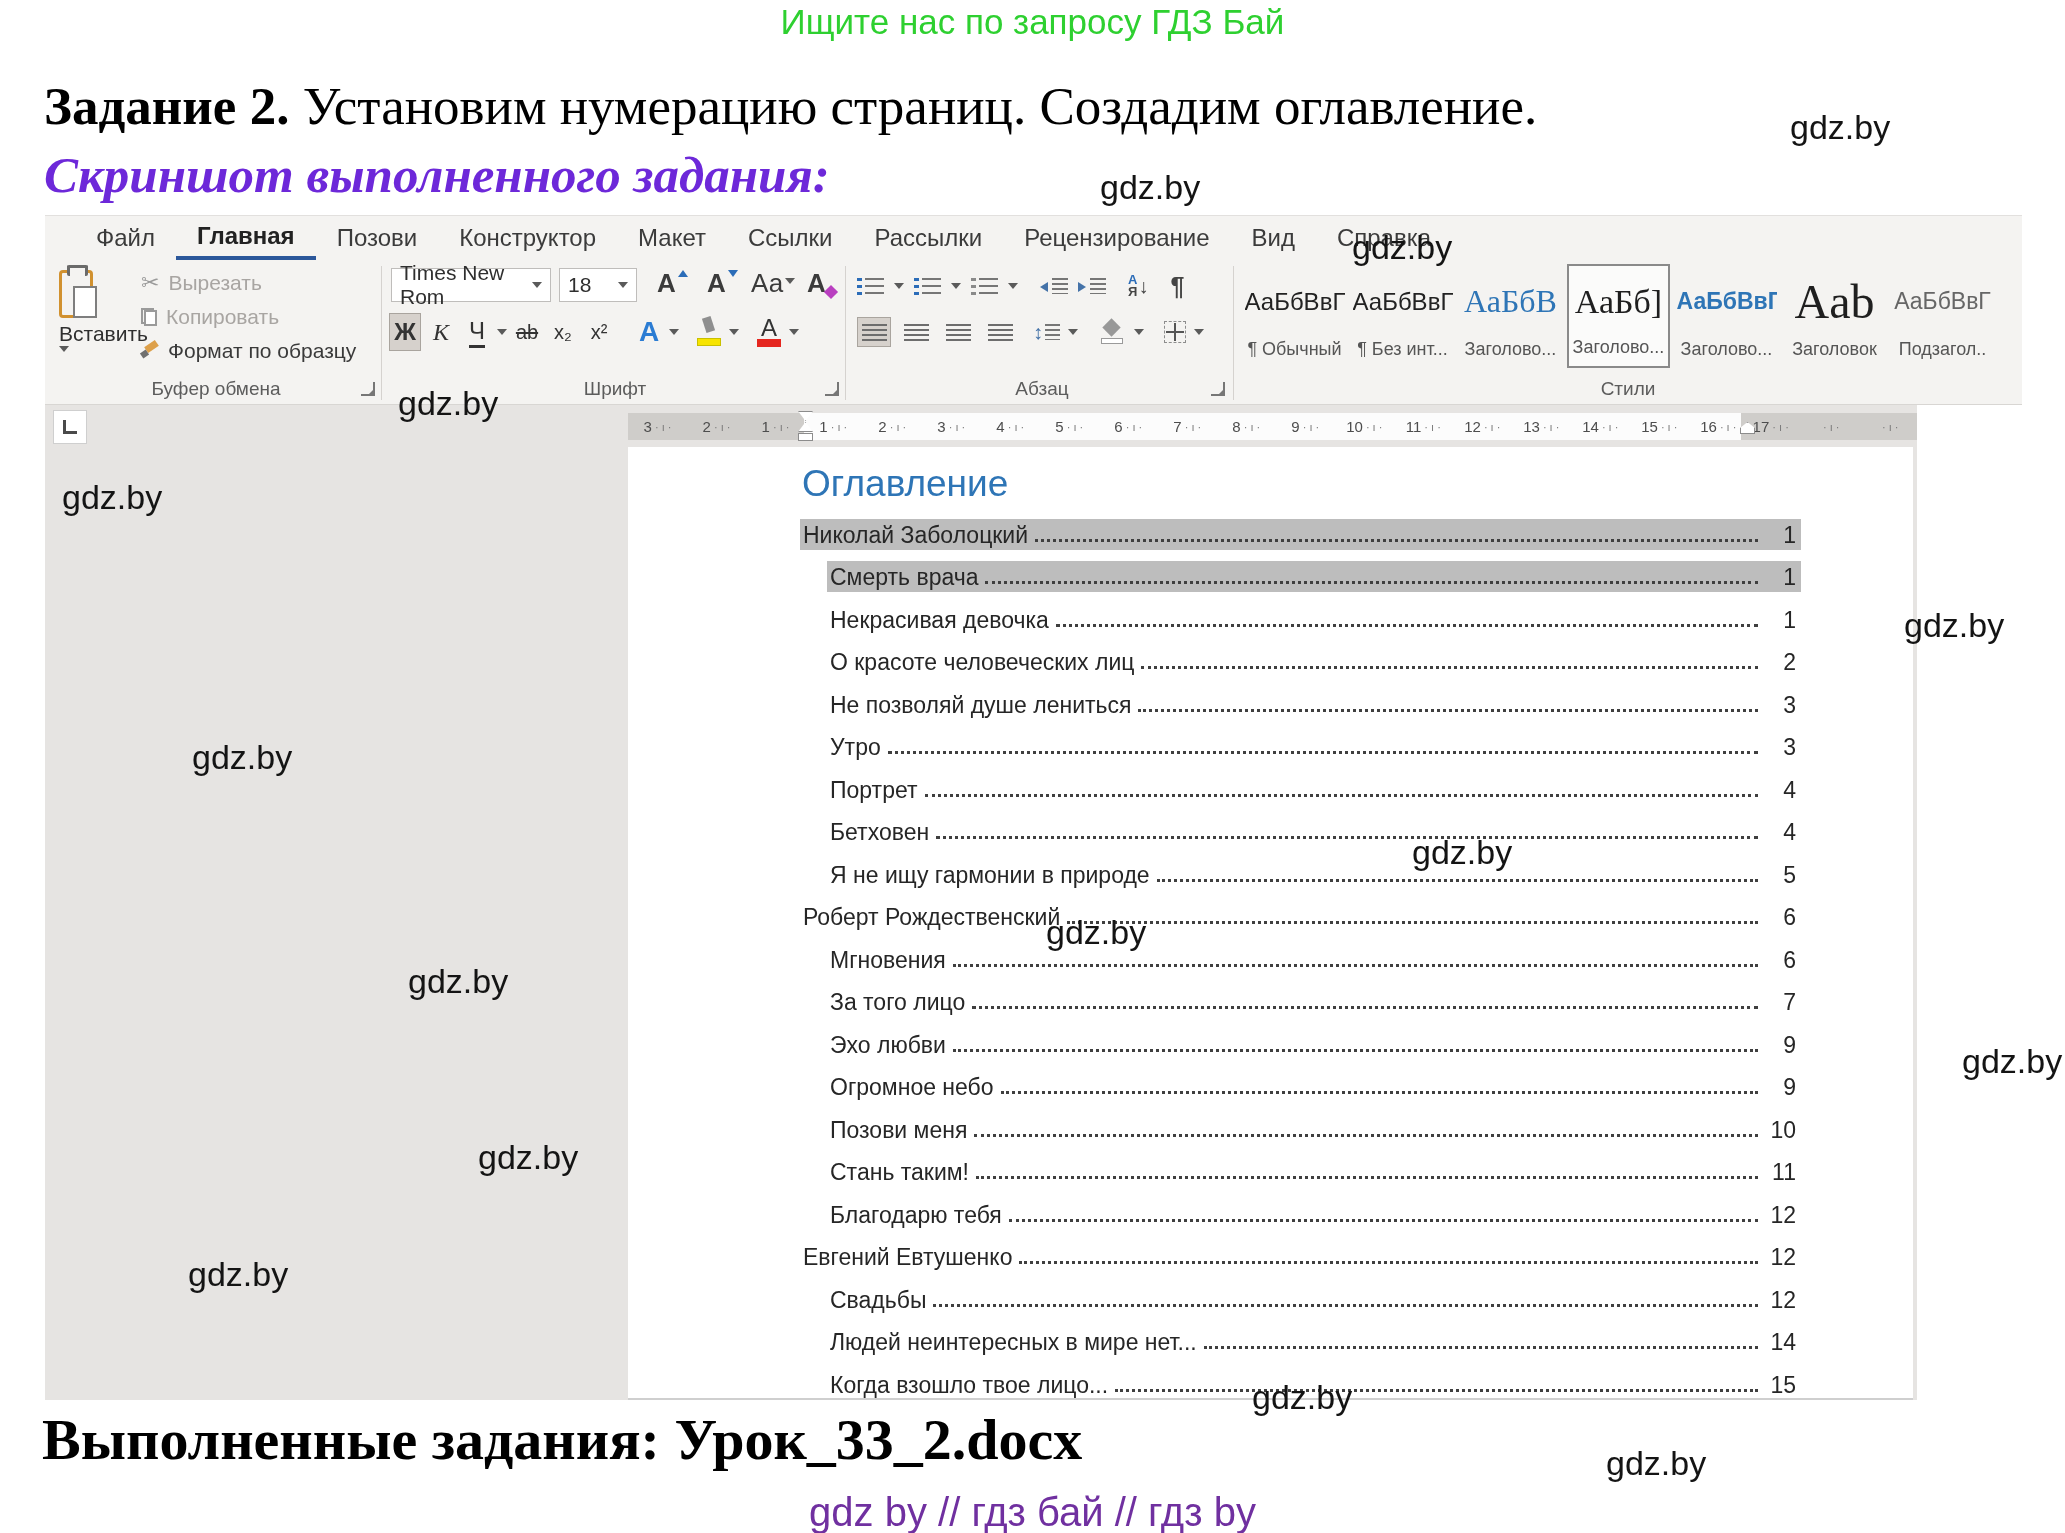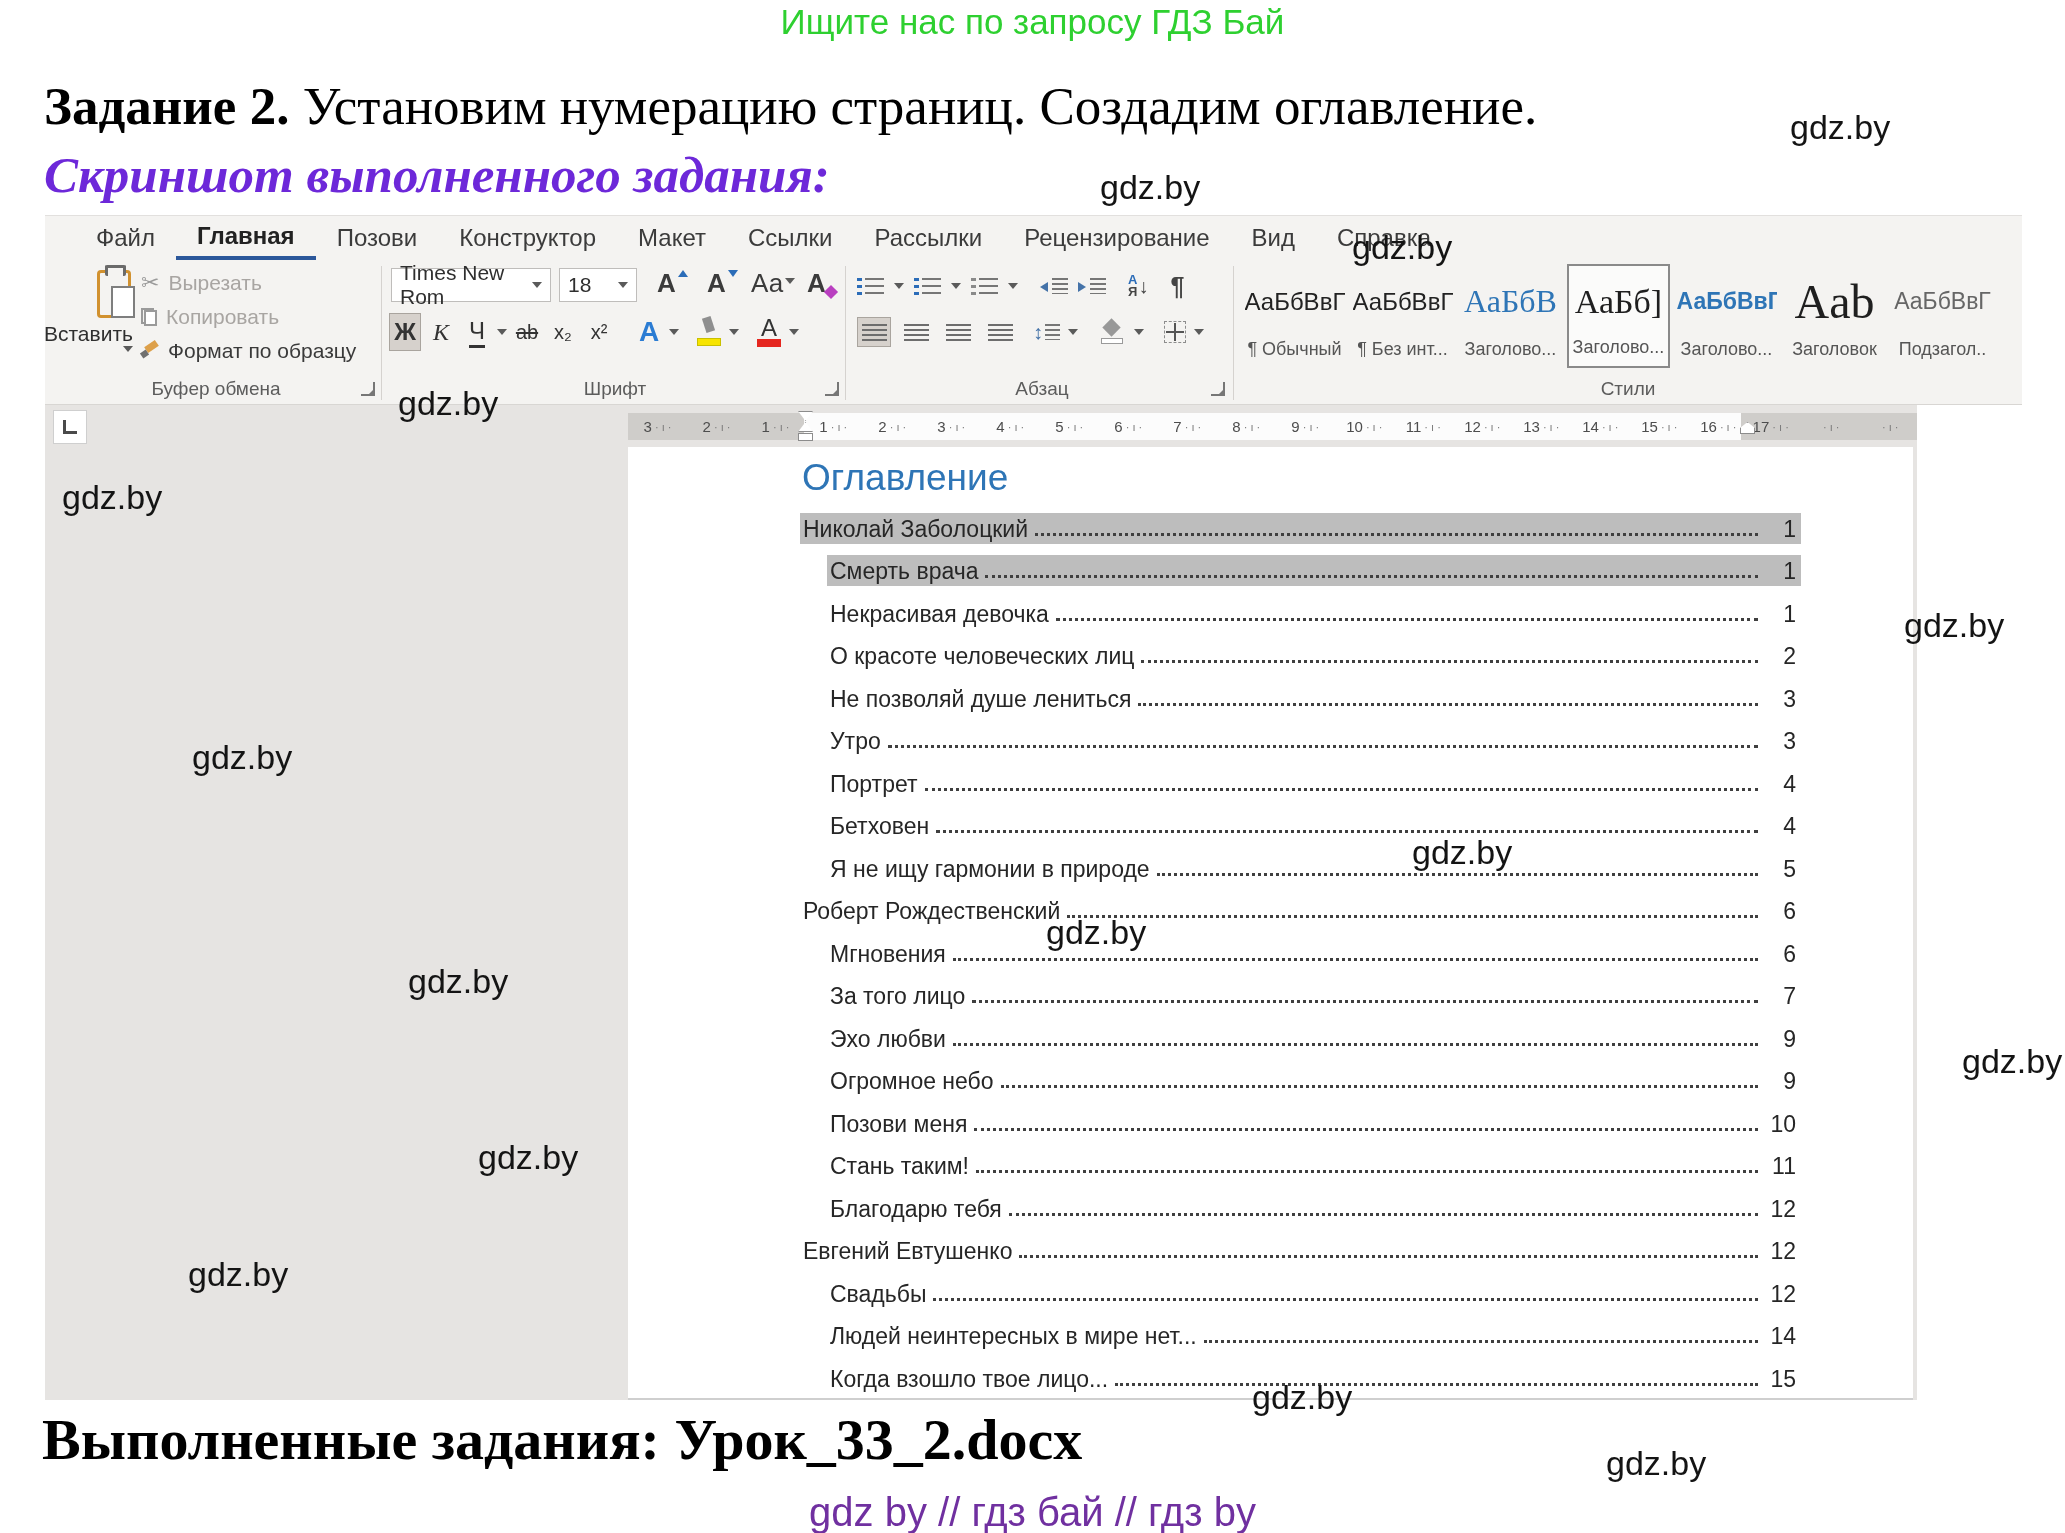--- a/index.html
+++ b/index.html
@@ -32,21 +32,21 @@
   .vsep{position:absolute;top:50px;width:1px;height:134px;background:#d5d2cf;}
   .glabels{position:absolute;left:0;top:160px;width:100%;height:30px;font-size:19px;color:#5c5c5c;}
   .glabel{position:absolute;text-align:center;top:2px;}
   .launch{position:absolute;top:6px;width:12px;height:12px;border-right:2px solid #767676;
           border-bottom:2px solid #767676;}
   .launch::after{content:"";position:absolute;right:-1px;bottom:-1px;width:0;height:0;
           border-left:6px solid transparent;border-bottom:6px solid #767676;}
 
   
   .paste-btn{position:absolute;left:14px;top:4px;width:74px;height:110px;display:flex;
-             flex-direction:column;align-items:flex-end;}
+             flex-direction:column;align-items:flex-start;}
   .clip-ic{position:relative;width:36px;height:48px;display:block;margin-top:4px;}
   .clip-board{position:absolute;left:0;top:2px;width:28px;height:42px;border:3px solid #d1912f;
               border-radius:4px;}
   .clip-top{position:absolute;left:8px;top:-3px;width:15px;height:8px;background:#f4f3f1;
             border:3px solid #6a6a6a;border-bottom:none;border-radius:2px;}
   .clip-sheet{position:absolute;right:-2px;bottom:-2px;width:20px;height:28px;background:#fff;
               border:2px solid #7e7e7e;}
   .paste-lbl{font-size:21px;color:#2f2f2f;margin-top:6px;}
   .clip-col{position:absolute;left:96px;top:0;}
   .small-btn{display:flex;align-items:center;gap:9px;font-size:21px;height:34px;color:#3a3a3a;white-space:nowrap;}
@@ -154,21 +154,21 @@
   .rseg.swhite{background:#fcfcfc;}
   .ru{width:59px;display:flex;align-items:center;justify-content:center;font-size:15px;color:#4d4d4d;
       white-space:pre;flex:none;}
   .ru::after{content:" · ı ·";font-size:11px;color:#7a7a7a;}
   .mk{position:absolute;background:#fff;border:1px solid #8c8c8c;box-sizing:border-box;}
   .mk.firstline{left:170px;top:-2px;width:15px;height:10px;clip-path:polygon(0 0,100% 0,50% 100%);}
   .mk.hanging{left:170px;top:9px;width:15px;height:10px;clip-path:polygon(50% 0,100% 100%,0 100%);}
   .mk.leftind{left:170px;top:20px;width:15px;height:8px;}
   .mk.rightind{left:1112px;top:9px;width:15px;height:12px;clip-path:polygon(50% 0,100% 50%,100% 100%,0 100%,0 50%);}
   .page{position:absolute;left:583px;top:42px;width:1285px;height:953px;background:#fff;
-        border-bottom:2px solid #cfcfcf;box-sizing:border-box;padding:10px 112px 0 172px;}
+        border-bottom:2px solid #cfcfcf;box-sizing:border-box;padding:16px 112px 0 172px;}
   .toc-title{font-size:37px;font-weight:400;color:#2e75b6;margin:0 0 8px 2px;}
   .toc-row{height:42.5px;display:flex;align-items:center;}
   .toc-line{flex:1;display:flex;align-items:flex-end;height:31px;padding:0 5px 0 3px;}
   .toc-row.lvl2 .toc-line{margin-left:27px;}
   .toc-row.hl .toc-line{background:#bdbdbd;}
   .toc-name{font-size:23px;color:#262626;white-space:nowrap;line-height:29px;}
   .toc-leader{flex:1;border-bottom:3px dotted #3f3f3f;margin:0 4px 8px 7px;}
   .toc-page{font-size:23px;color:#262626;line-height:29px;min-width:34px;text-align:right;}
 </style>
 </head>

